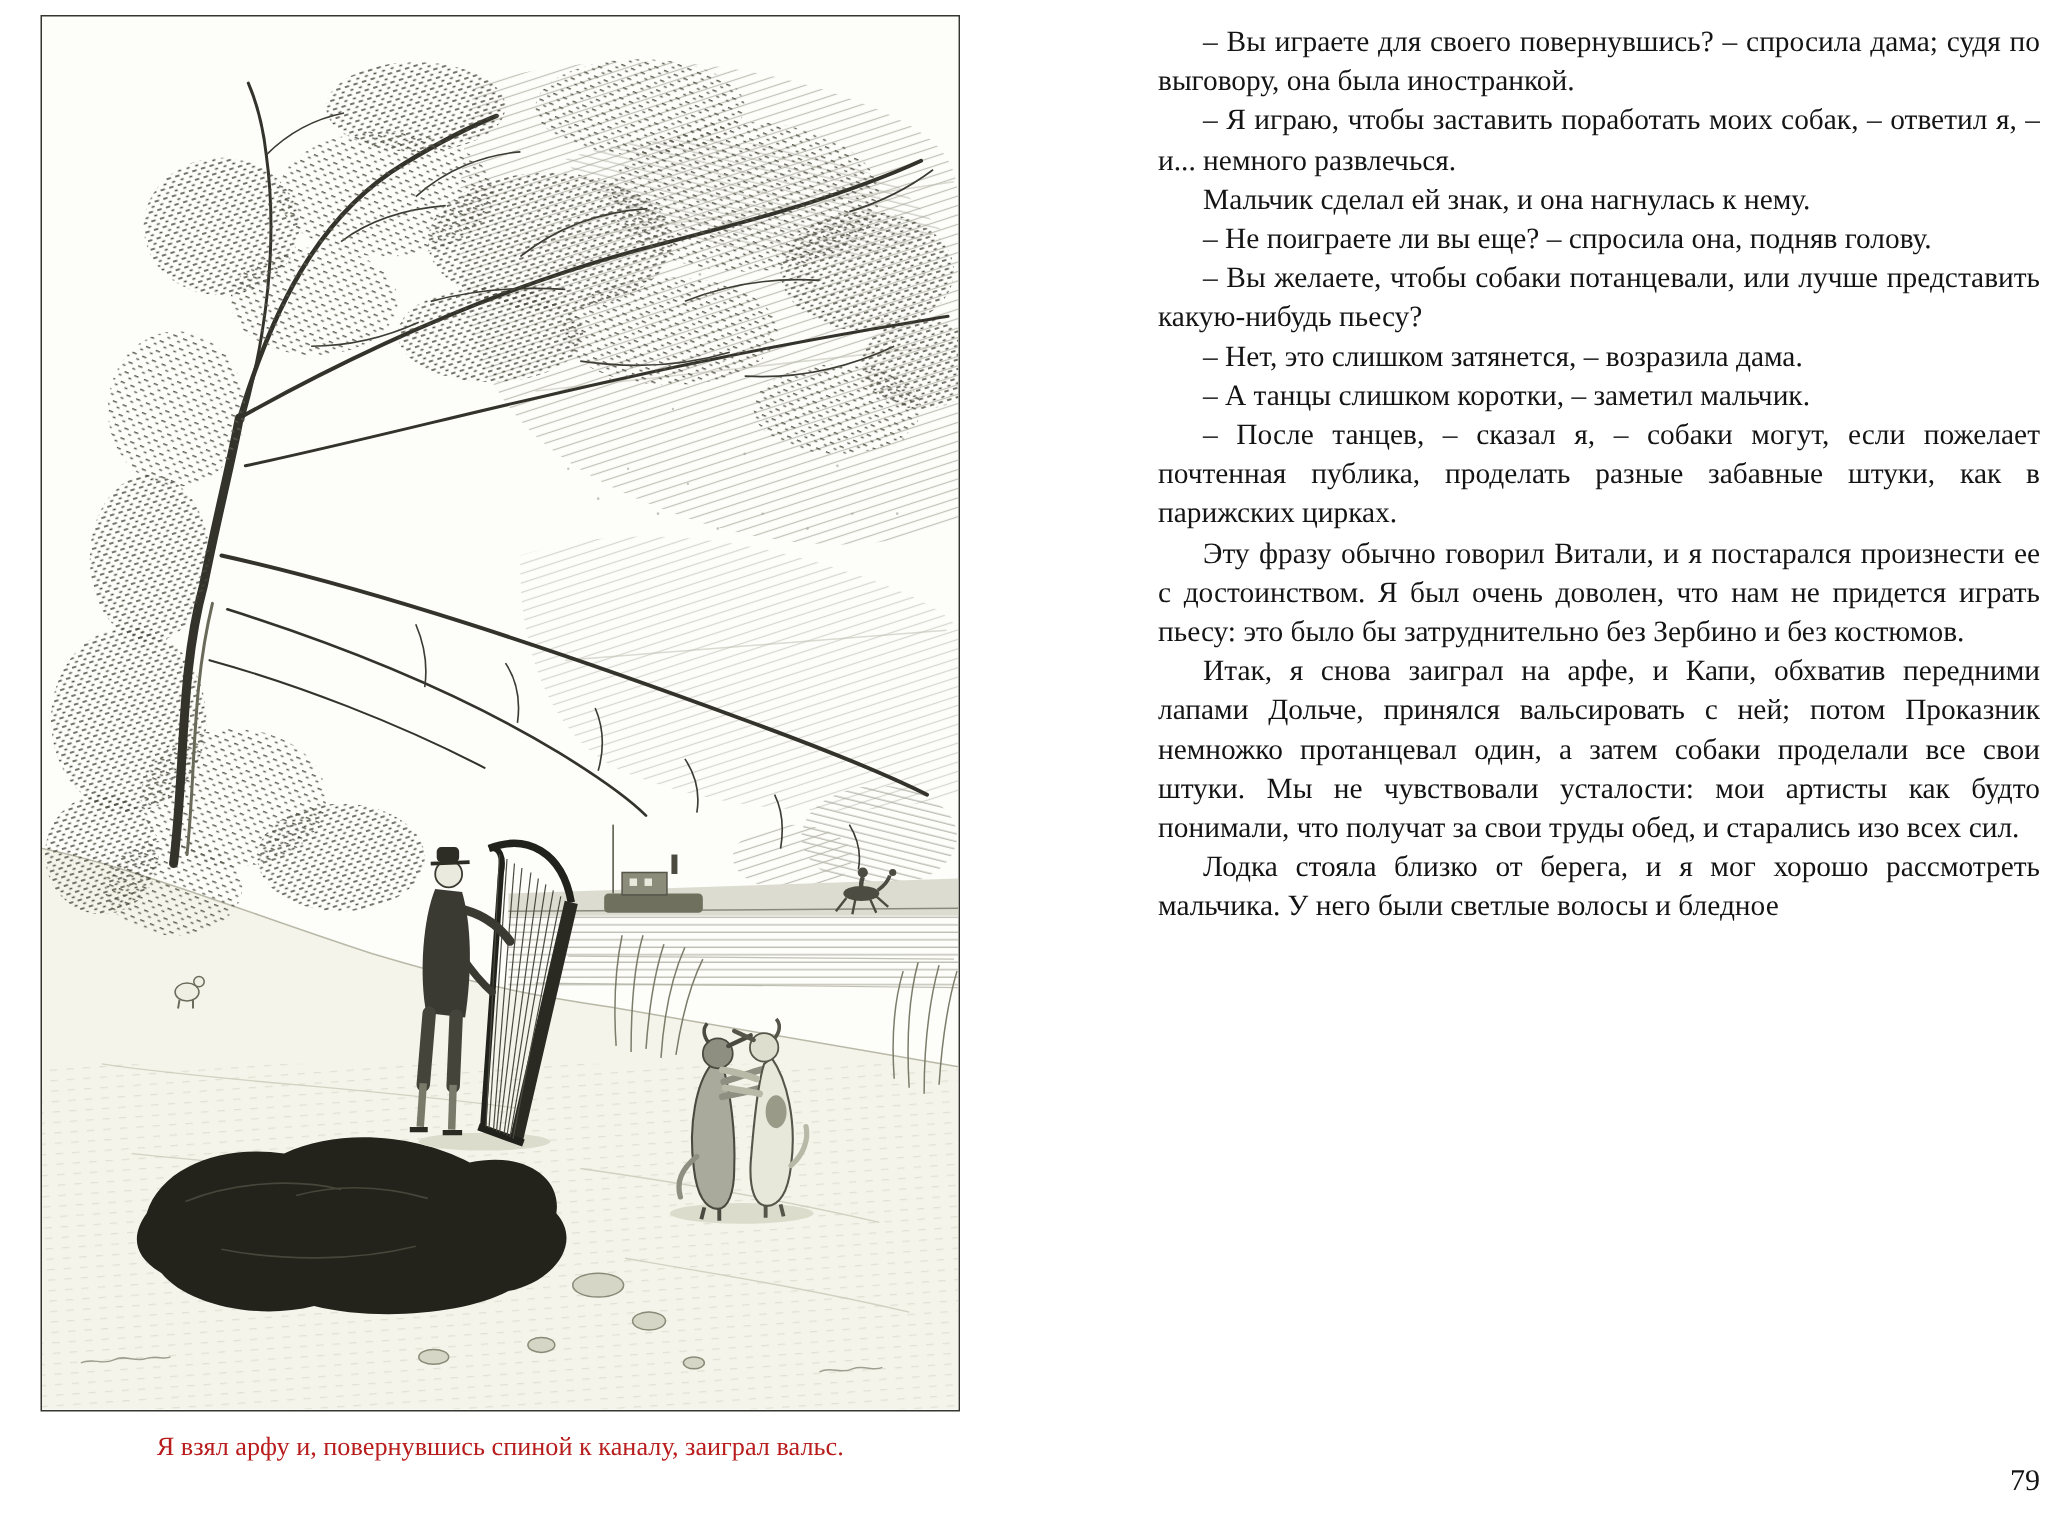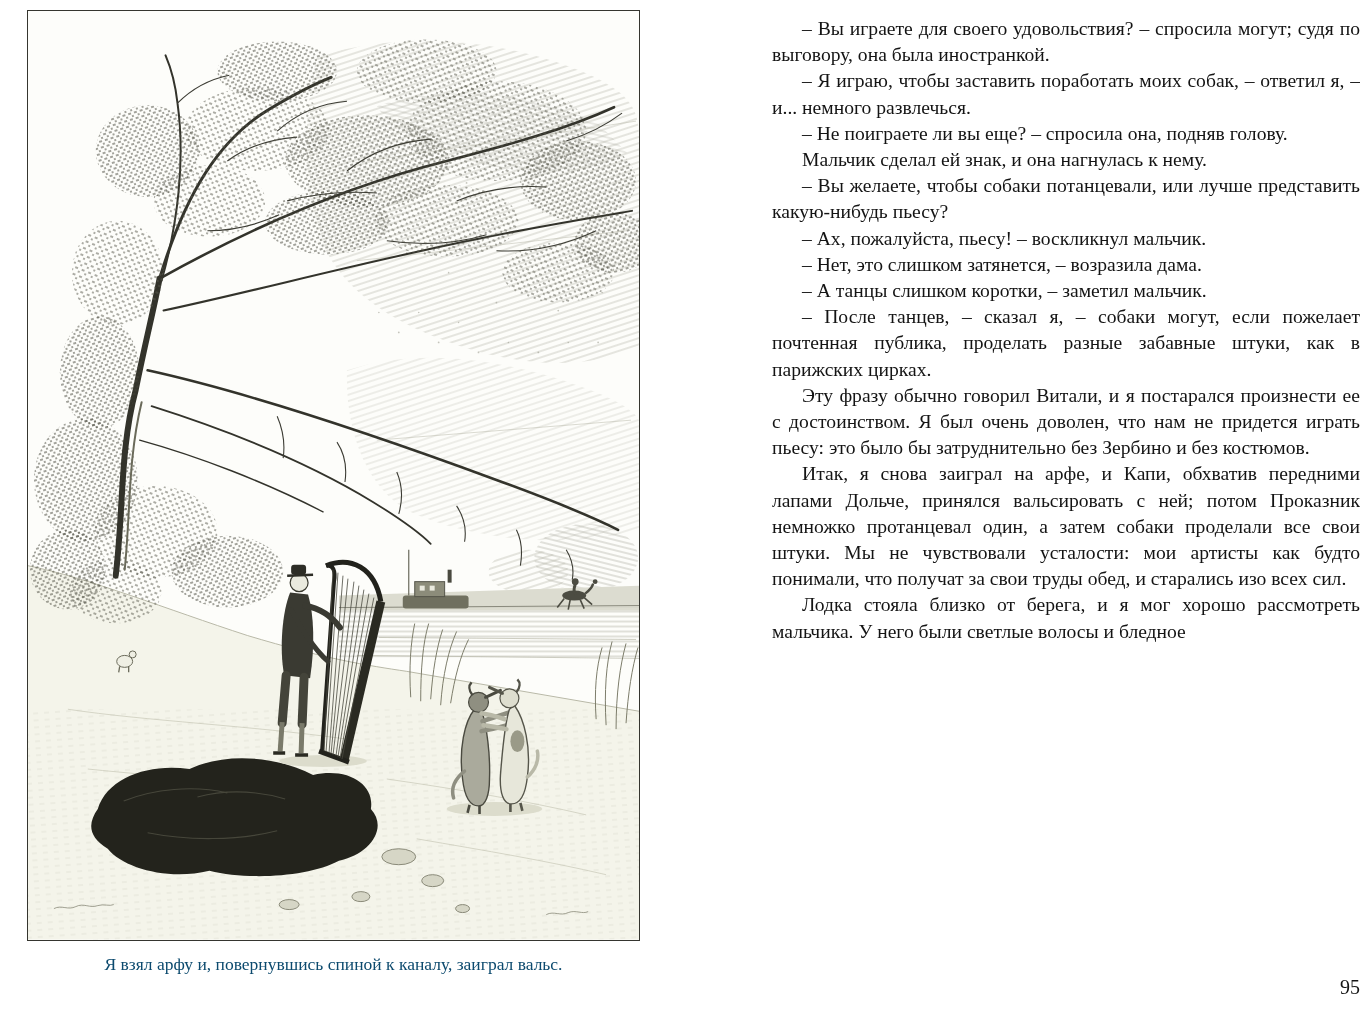--- a/index.html
+++ b/index.html
@@ -12,21 +12,21 @@
 
   .figure-wrap { position:absolute; left:27px; top:10px; width:613px; }
   .frame {
     width:613px; height:931px;
     border:1.5px solid #35352f;
     background:#fdfdfa; overflow:hidden;
   }
   .frame svg { display:block; width:100%; height:100%; }
   figcaption {
     margin-top:13px; text-align:center;
-    font-size:17.5px; line-height:20px; color:#0c4a6e;
+    font-size:17.5px; line-height:20px; color:#b91c1c;
   }
 
   .text-column {
     position:absolute; left:772px; top:16px; width:588px; max-height:952px;
     overflow:hidden;
     font-size:19.6px; line-height:26.2px; text-align:justify;
     color:#141414;
     hyphens:auto; -webkit-hyphens:auto;
   }
   .para { margin:0; text-indent:30px; }
@@ -247,29 +247,28 @@
         </g>
 
         <path d="M26,900 c8,-4 14,2 22,-2 c8,-4 14,2 22,-1 c6,-2 12,1 16,-1" stroke="#8a8a7a" stroke-width="1" fill="none" opacity="0.8"></path>
         <path d="M520,906 c8,-4 14,2 22,-2 c8,-3 14,2 20,-1" stroke="#8a8a7a" stroke-width="1" fill="none" opacity="0.8"></path>
       </svg>
     </div>
     <figcaption>Я взял арфу и, повернувшись спиной к каналу, заиграл вальс.</figcaption>
   </figure>
 
   <div class="text-column">
-      <p class="para">– Вы играете для своего удовольствия? – спросила могут; судя по выговору, она была иностранкой.</p>
+      <p class="para">– Вы играете для своего повернувшись? – спросила дама; судя по выговору, она была иностранкой.</p>
       <p class="para">– Я играю, чтобы заставить поработать моих собак, – ответил я, – и... немного развлечься.</p>
+      <p class="para">Мальчик сделал ей знак, и она нагнулась к нему.</p>
       <p class="para">– Не поиграете ли вы еще? – спросила она, подняв голову.</p>
-      <p class="para">Мальчик сделал ей знак, и она нагнулась к нему.</p>
       <p class="para">– Вы желаете, чтобы собаки потанцевали, или лучше представить какую-нибудь пьесу?</p>
-      <p class="para">– Ах, пожалуйста, пьесу! – воскликнул мальчик.</p>
       <p class="para">– Нет, это слишком затянется, – возразила дама.</p>
       <p class="para">– А танцы слишком коротки, – заметил мальчик.</p>
       <p class="para">– После танцев, – сказал я, – собаки могут, если пожелает почтенная публика, проделать разные забавные штуки, как в парижских цирках.</p>
       <p class="para">Эту фразу обычно говорил Витали, и я постарался произнести ее с достоинством. Я был очень доволен, что нам не придется играть пьесу: это было бы затруднительно без Зербино и без костюмов.</p>
       <p class="para">Итак, я снова заиграл на арфе, и Капи, обхватив передними лапами Дольче, принялся вальсировать с ней; потом Проказник немножко протанцевал один, а затем собаки проделали все свои штуки. Мы не чувствовали усталости: мои артисты как будто понимали, что получат за свои труды обед, и старались изо всех сил.</p>
       <p class="para">Лодка стояла близко от берега, и я мог хорошо рассмотреть мальчика. У него были светлые волосы и бледное</p>
     </div>
 
-  <div class="page-number">95</div>
+  <div class="page-number">79</div>
 
 </div>
 
 </body></html>

